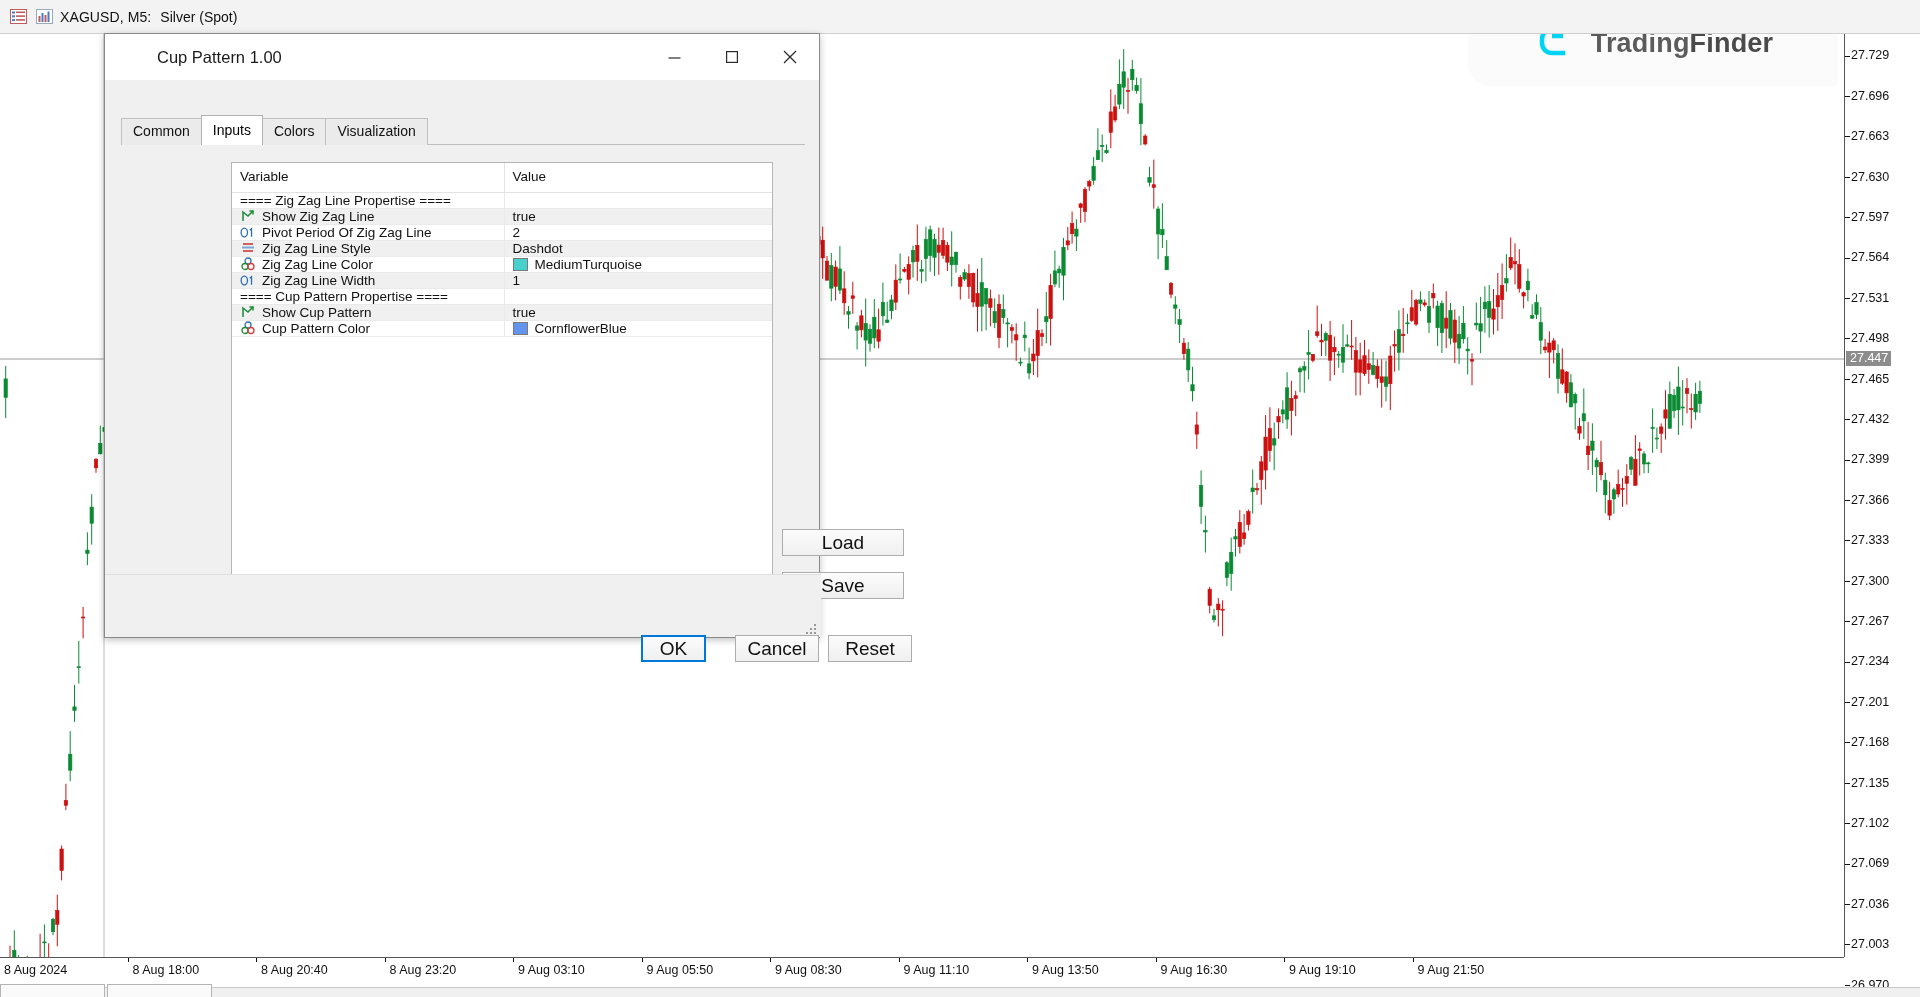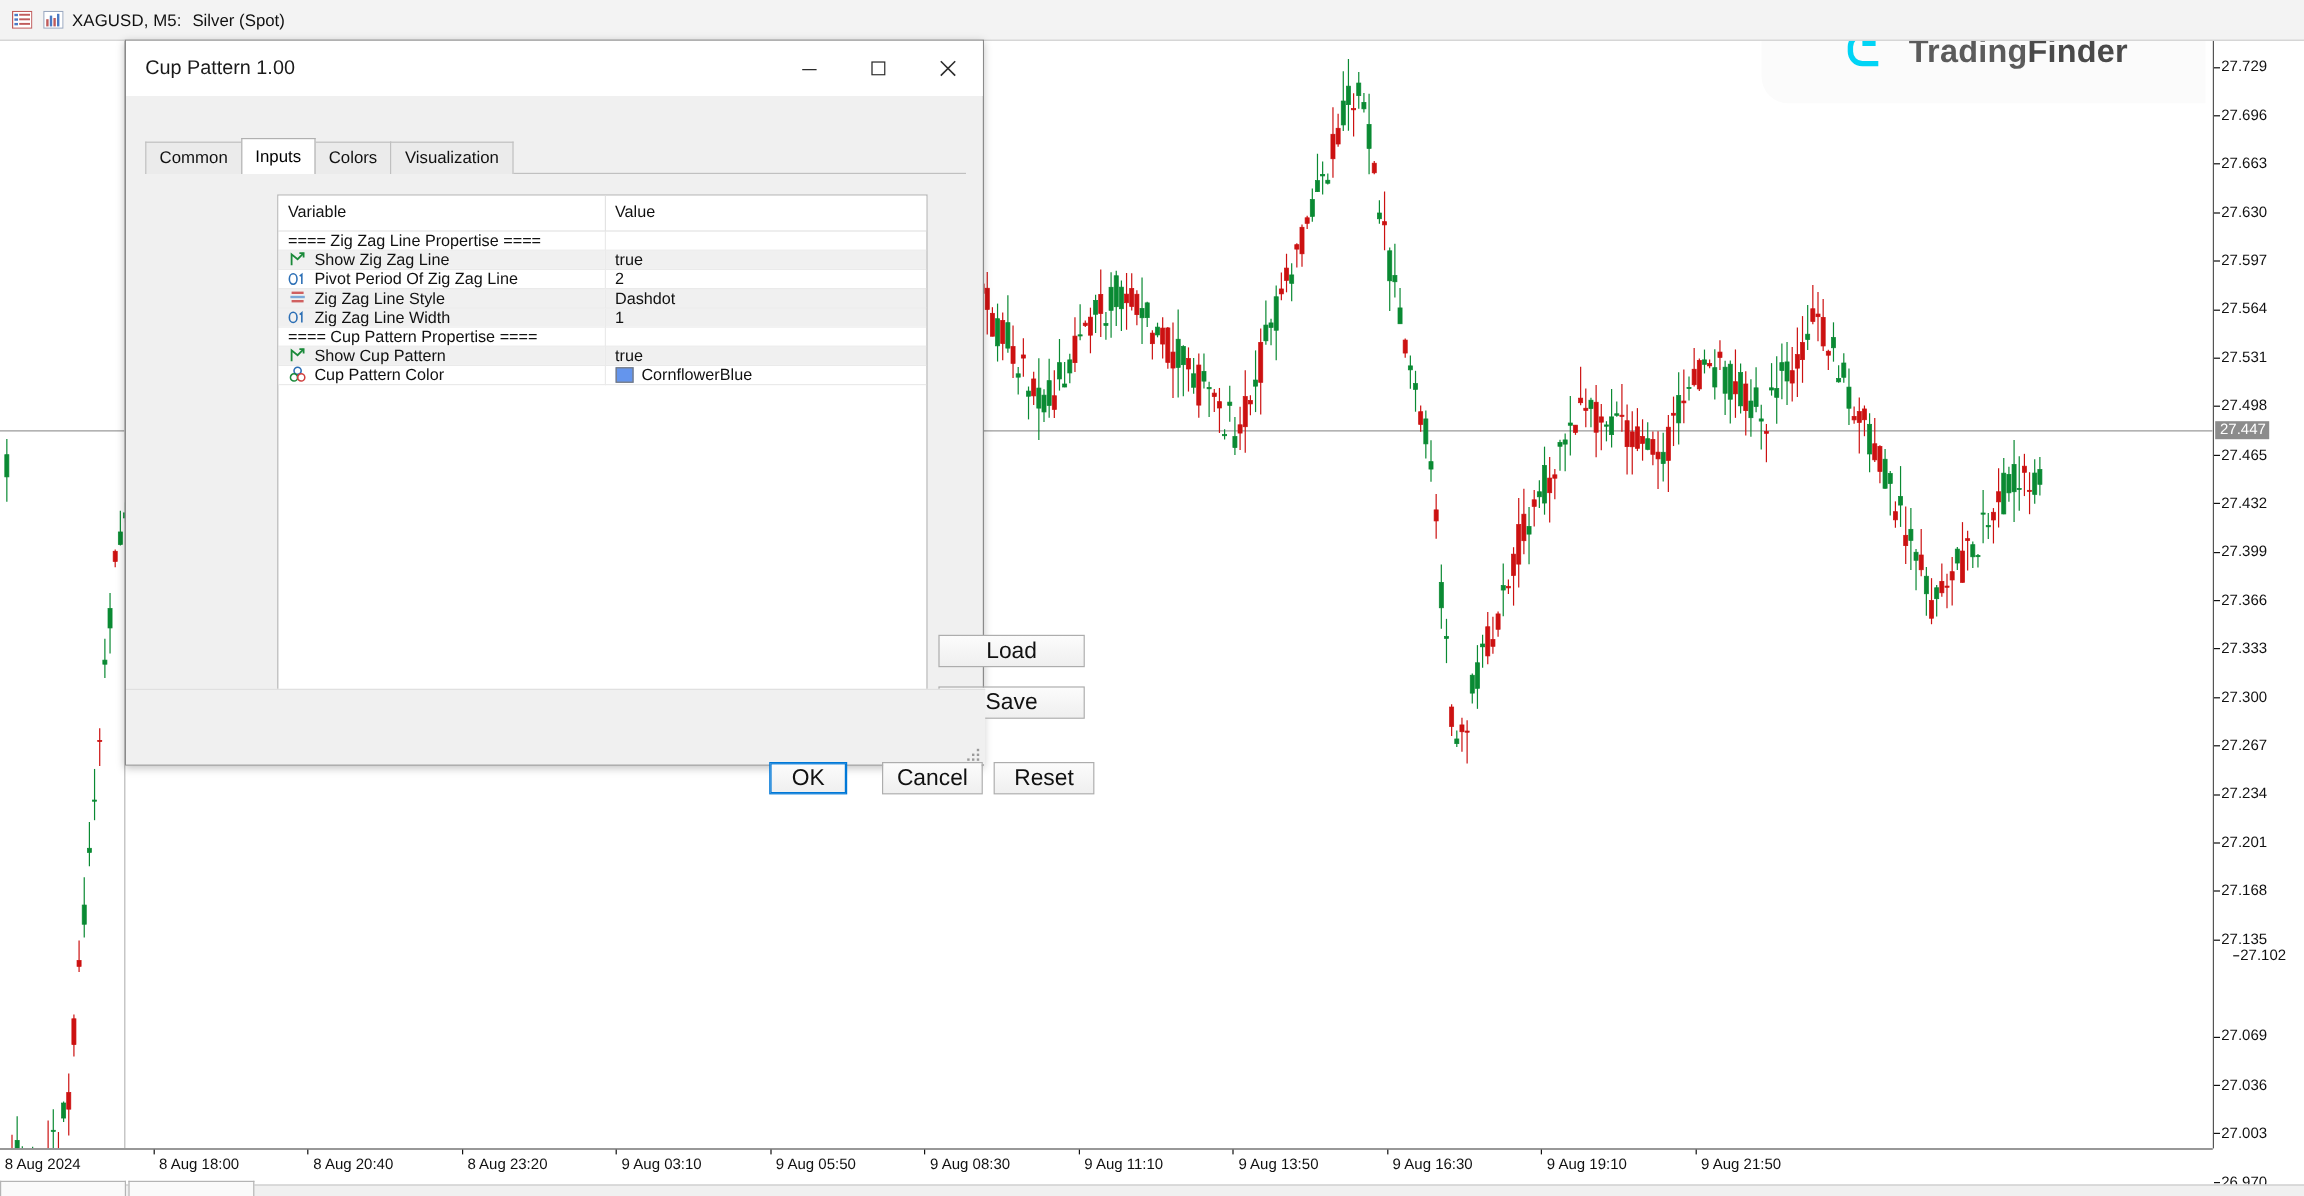--- a/index.html
+++ b/index.html
@@ -161,21 +161,21 @@
     width: 716px; height: 605px;
     background: #f0f0f0;
     border: 1px solid #8a8a8a;
     box-shadow: 0 2px 7px rgba(0,0,0,.25);
     z-index: 10;
   }
   .dlg-titlebar {
     position: relative;
     height: 46px;
     background: #ffffff;
-    display: flex; align-items: center;
+    display: flex; align-items: center; padding-left: 36px;
   }
   .dlg-title {
     font-size: 16.5px; color: #1a1a1a;
     padding-left: 16px;
     white-space: nowrap;
   }
   .dlg-winbtns {
     position: absolute; right: 0; top: 0;
     height: 46px; display: flex;
   }
@@ -917,21 +917,21 @@
         <div class="price-tick" style="top: 413px;"><span class="dash"></span>27.432</div>
         <div class="price-tick" style="top: 453.4px;"><span class="dash"></span>27.399</div>
         <div class="price-tick" style="top: 493.8px;"><span class="dash"></span>27.366</div>
         <div class="price-tick" style="top: 534.2px;"><span class="dash"></span>27.333</div>
         <div class="price-tick" style="top: 574.6px;"><span class="dash"></span>27.300</div>
         <div class="price-tick" style="top: 615px;"><span class="dash"></span>27.267</div>
         <div class="price-tick" style="top: 655.4px;"><span class="dash"></span>27.234</div>
         <div class="price-tick" style="top: 695.8px;"><span class="dash"></span>27.201</div>
         <div class="price-tick" style="top: 736.2px;"><span class="dash"></span>27.168</div>
         <div class="price-tick" style="top: 776.6px;"><span class="dash"></span>27.135</div>
-        <div class="price-tick" style="top: 790px; text-align: center;"><span class="dash"></span>27.102</div>
+        <div class="price-tick" style="top: 817px;"><span class="dash"></span>27.102</div>
         <div class="price-tick" style="top: 857.4px;"><span class="dash"></span>27.069</div>
         <div class="price-tick" style="top: 897.8px;"><span class="dash"></span>27.036</div>
         <div class="price-tick" style="top: 938.2px;"><span class="dash"></span>27.003</div>
         <div class="price-tick" style="top: 978.6px;"><span class="dash"></span>26.970</div>
       </div>
     <div class="price-current" style="top:351px;">27.447</div>
   </div>
 
   <div class="time-axis">
     <div id="time-ticks">
@@ -1059,20 +1059,40 @@
                   </span>
                   <span>Zig Zag Line Style</span>
                 </div>
               </td>
               <td>
                 <div class="cellwrap">
                   <span>Dashdot</span>
                 </div>
               </td>
             </tr>
+            <tr class="plain">
+              <td>
+                <div class="cellwrap">
+                  <span class="rowicon">
+                    <svg width="14" height="14" viewBox="0 0 14 14">
+                      <circle cx="7" cy="4" r="3" fill="none" stroke="#2c6fb5" stroke-width="1.3"></circle>
+                      <circle cx="4" cy="9.5" r="3" fill="none" stroke="#1a8a3a" stroke-width="1.3"></circle>
+                      <circle cx="10" cy="9.5" r="3" fill="none" stroke="#d04040" stroke-width="1.3"></circle>
+                    </svg>
+                  </span>
+                  <span>Zig Zag Line Color</span>
+                </div>
+              </td>
+              <td>
+                <div class="cellwrap">
+                  <span class="colorchip" style="background: rgb(72, 209, 204);"></span>
+                  <span>MediumTurquoise</span>
+                </div>
+              </td>
+            </tr>
             <tr class="alt">
               <td>
                 <div class="cellwrap">
                   <span class="rowicon">
                     <svg width="16" height="13" viewBox="0 0 16 13">
                       <ellipse cx="4.6" cy="6.5" rx="3.4" ry="4.6" fill="none" stroke="#2c6fb5" stroke-width="1.4"></ellipse>
                       <path d="M10.4 4 L12.3 2.4 L12.3 11" fill="none" stroke="#2c6fb5" stroke-width="1.4"></path>
                     </svg>
                   </span>
                   <span>Zig Zag Line Width</span>

